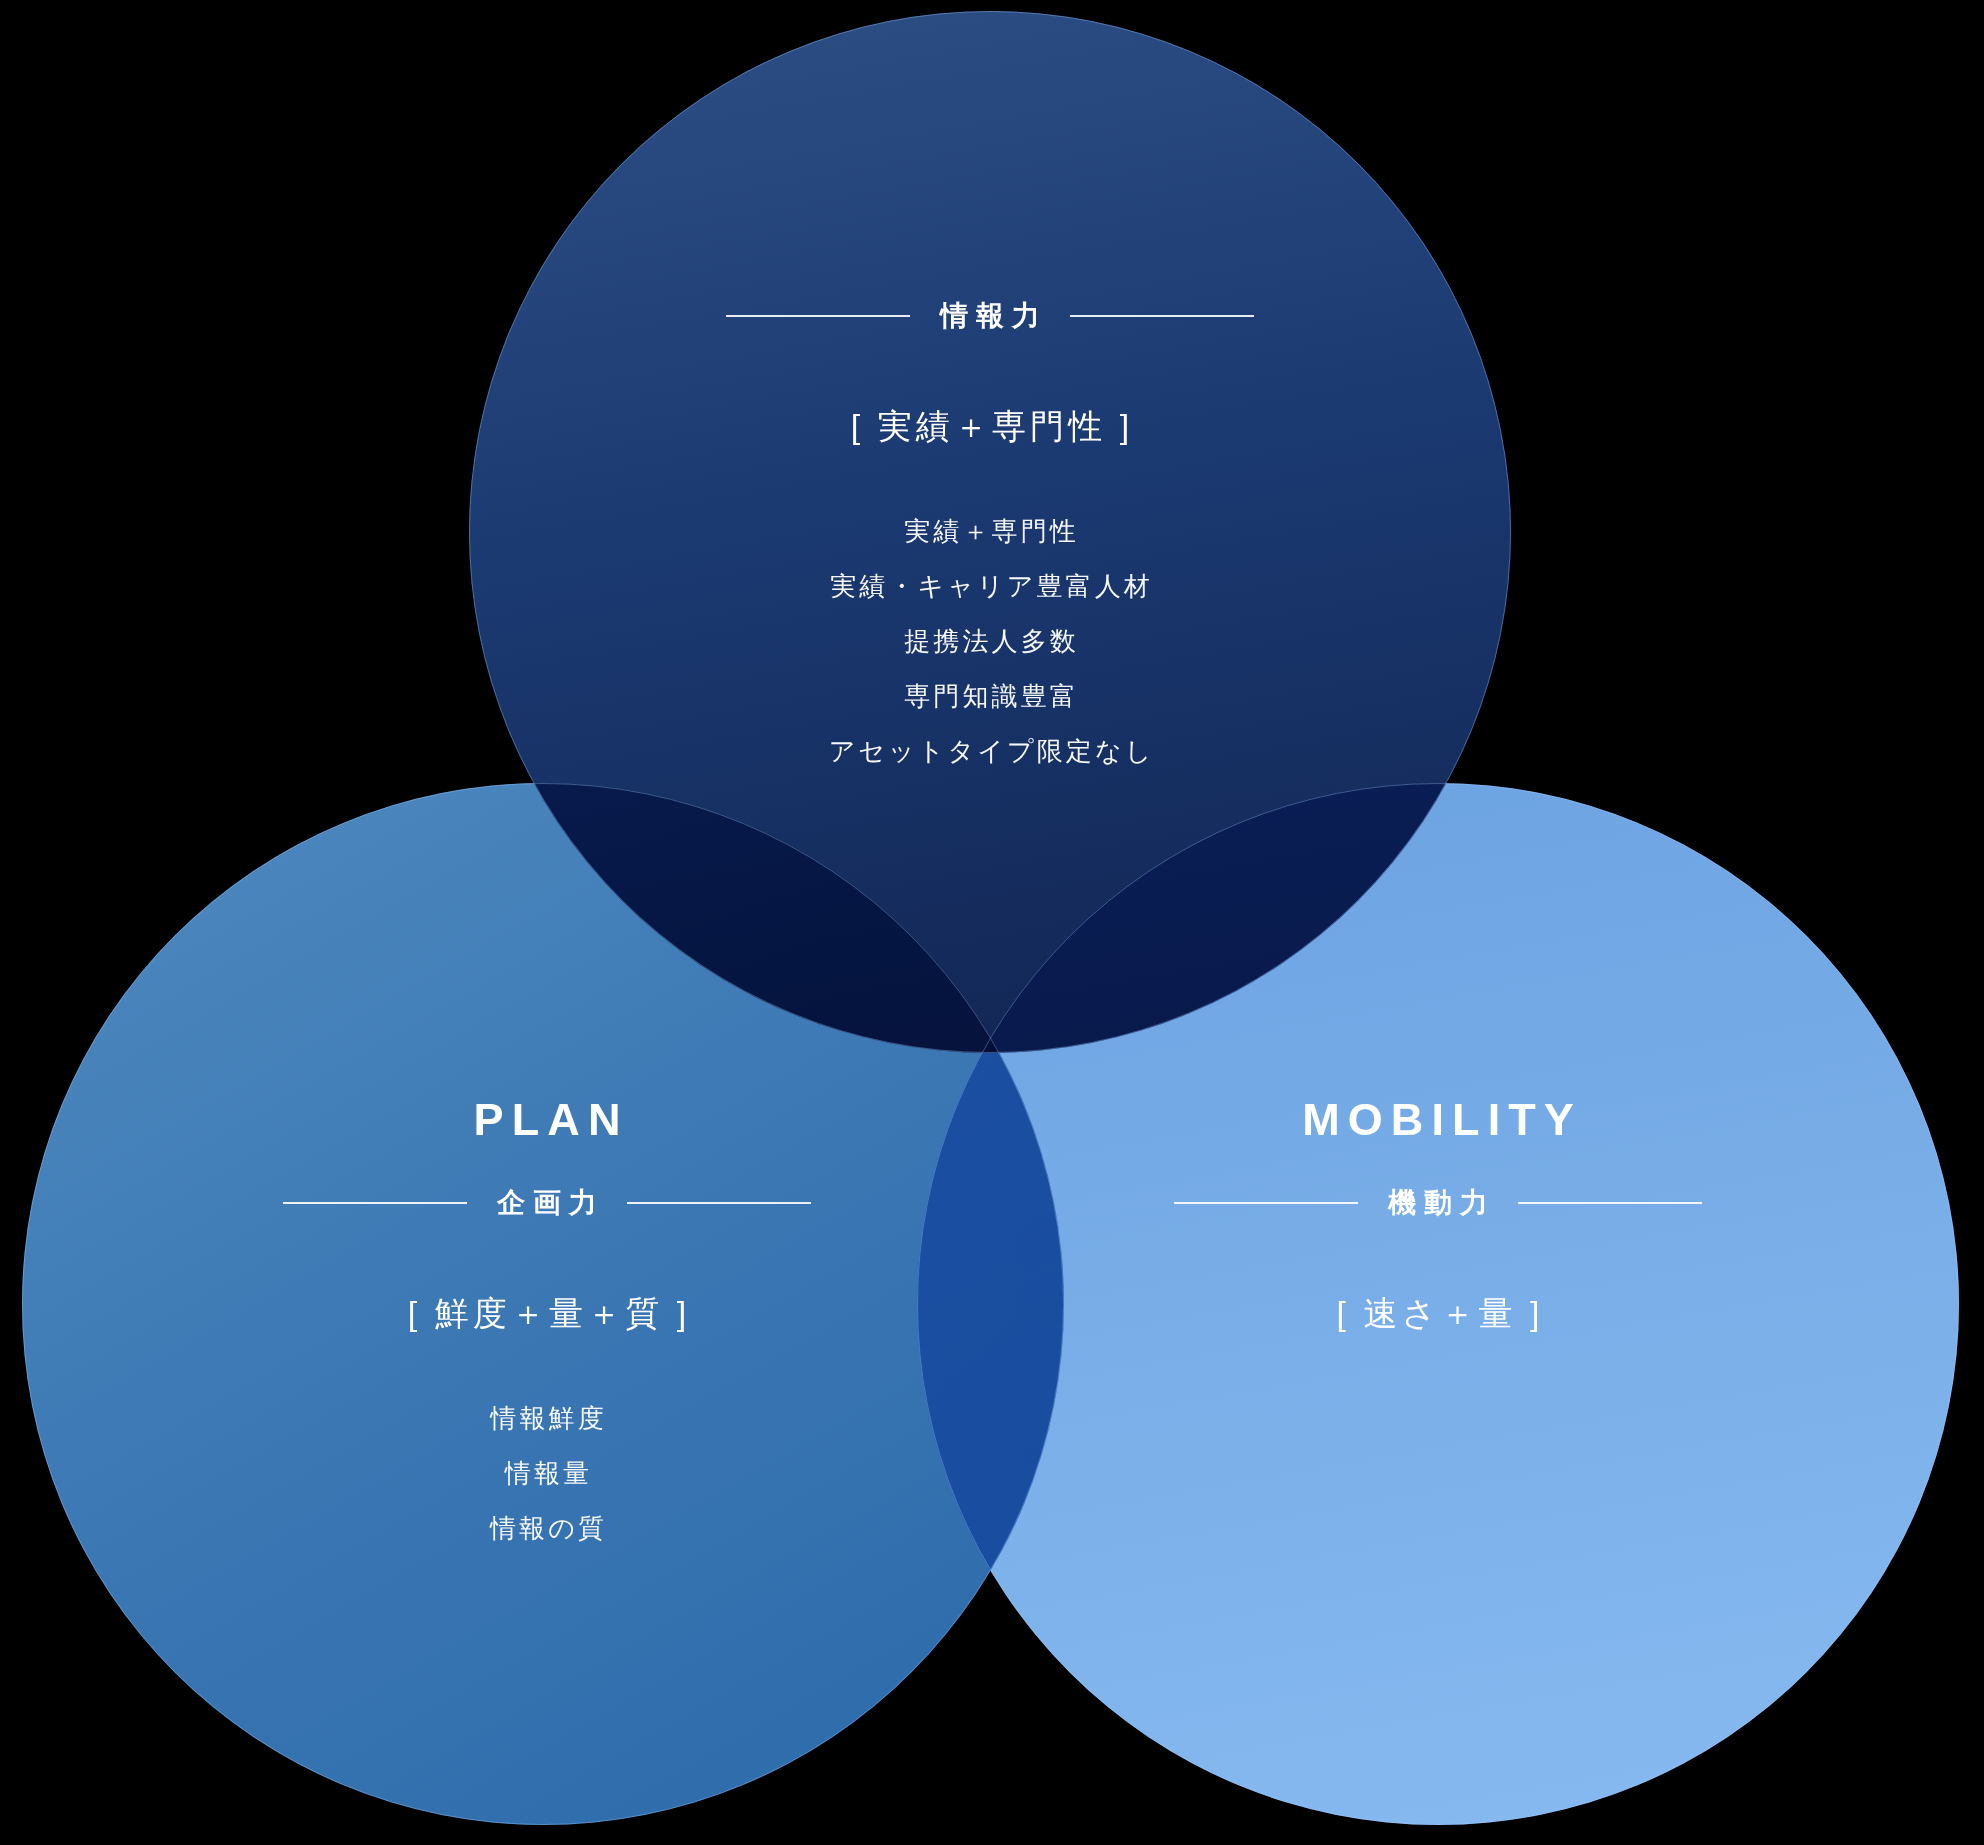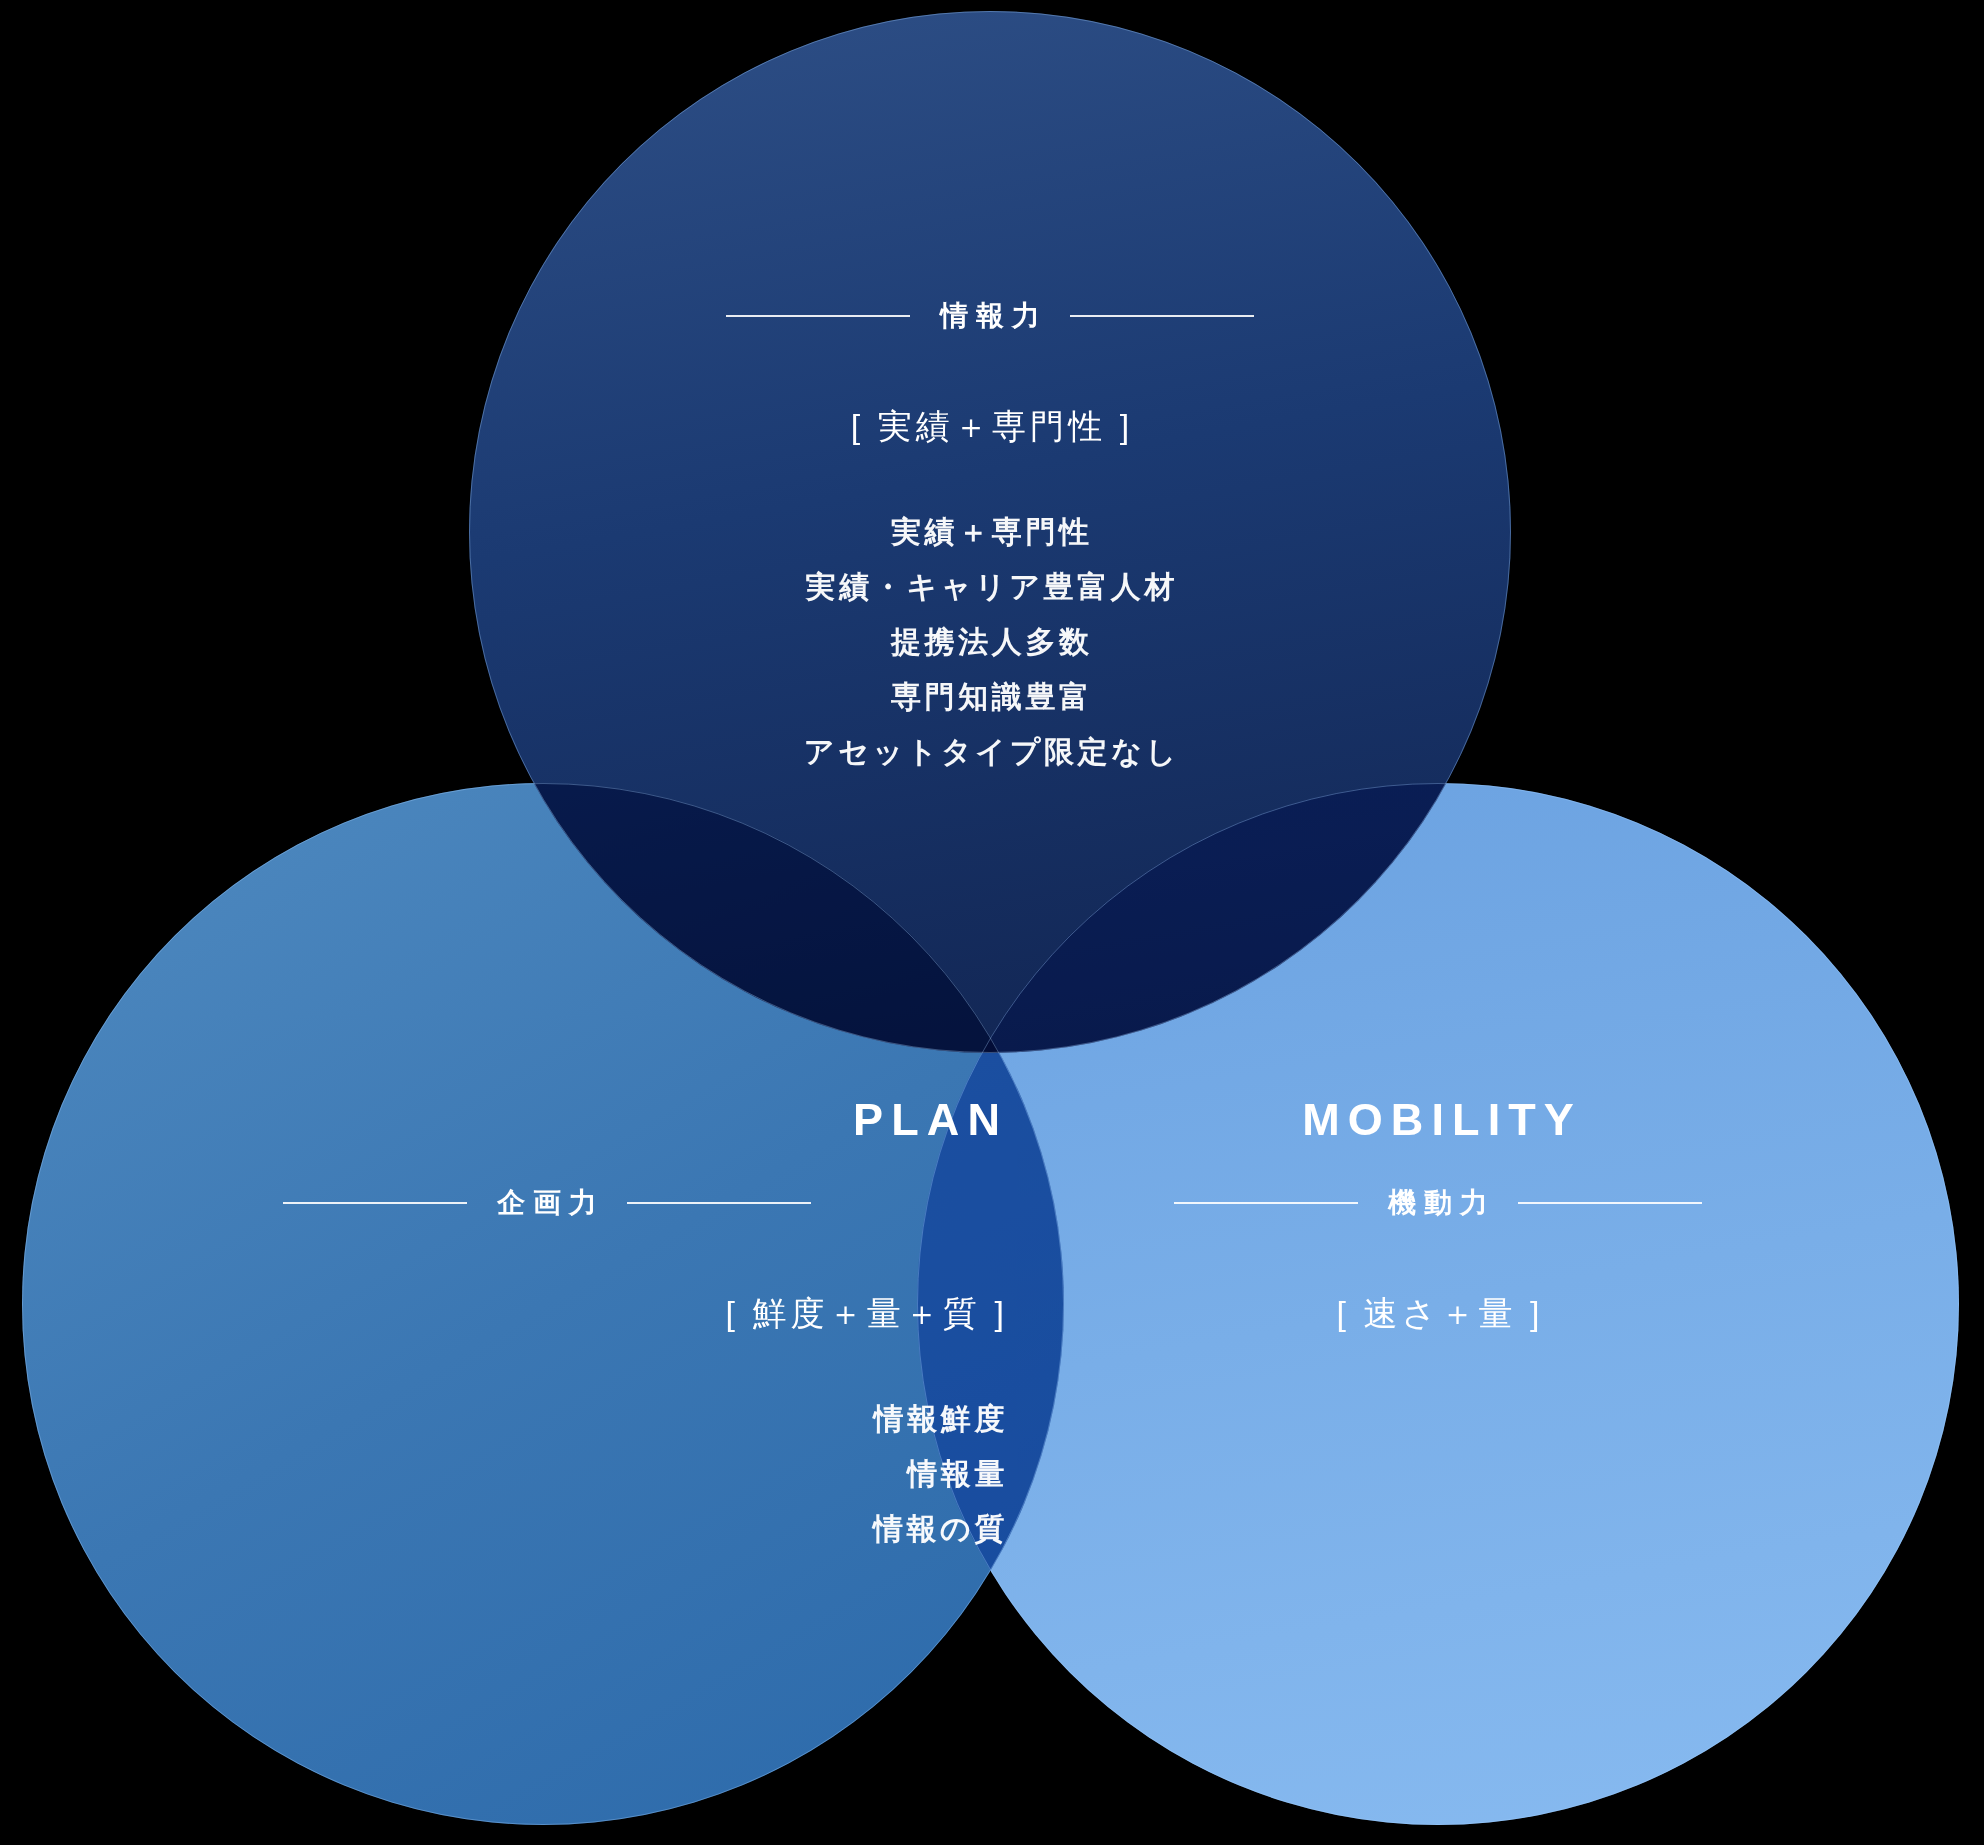--- a/index.html
+++ b/index.html
@@ -56,21 +56,21 @@
   .ring.mobility    { left: 917px; top: 783px; }
 
   .text-block {
     position: absolute;
     width: 922px;
     transform: translateX(-50%);
     text-align: center;
     z-index: 10;
   }
   .text-block.information { left: 990px; top: 255px; }
-  .text-block.plan        { left: 547px;  top: 1097px; text-align: right; }
+  .text-block.plan        { left: 547px;  top: 1097px; }
   .text-block.mobility    { left: 1438px; top: 1097px; }
 
   .circle-title {
     font-size: 45px;
     font-weight: 600;
     letter-spacing: 0.18em;
     padding-left: 0.18em;
     line-height: 1;
     color: #ffffff;
   }
@@ -103,22 +103,22 @@
     padding-left: 0.12em;
     line-height: 1;
     white-space: nowrap;
   }
   .circle-items {
     list-style: none;
     margin: 61px 0 0 0;
     padding: 0;
   }
   .circle-items li {
-    font-size: 30px;
-    font-weight: 700;
+    font-size: 26px;
+    font-weight: 400;
     letter-spacing: 0.12em;
     padding-left: 0.12em;
     line-height: 55px;
     color: rgba(255, 255, 255, 0.96);
     white-space: nowrap;
   }
 </style>
 </head>
 <body>
 

